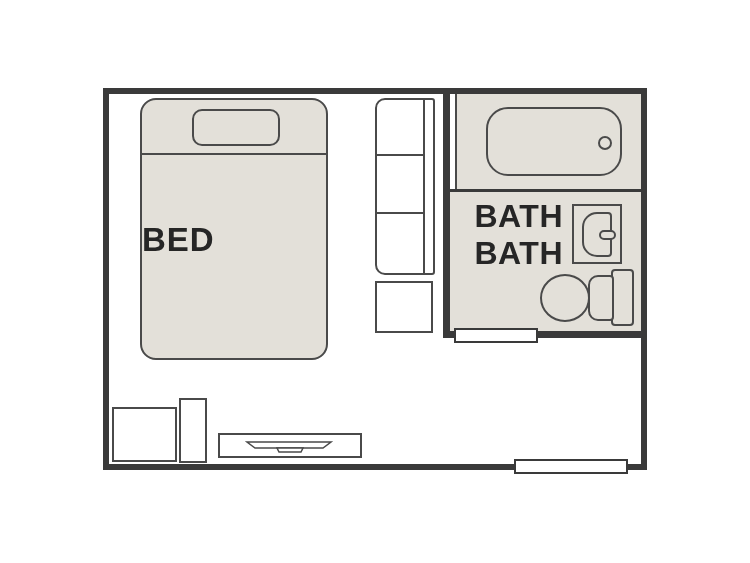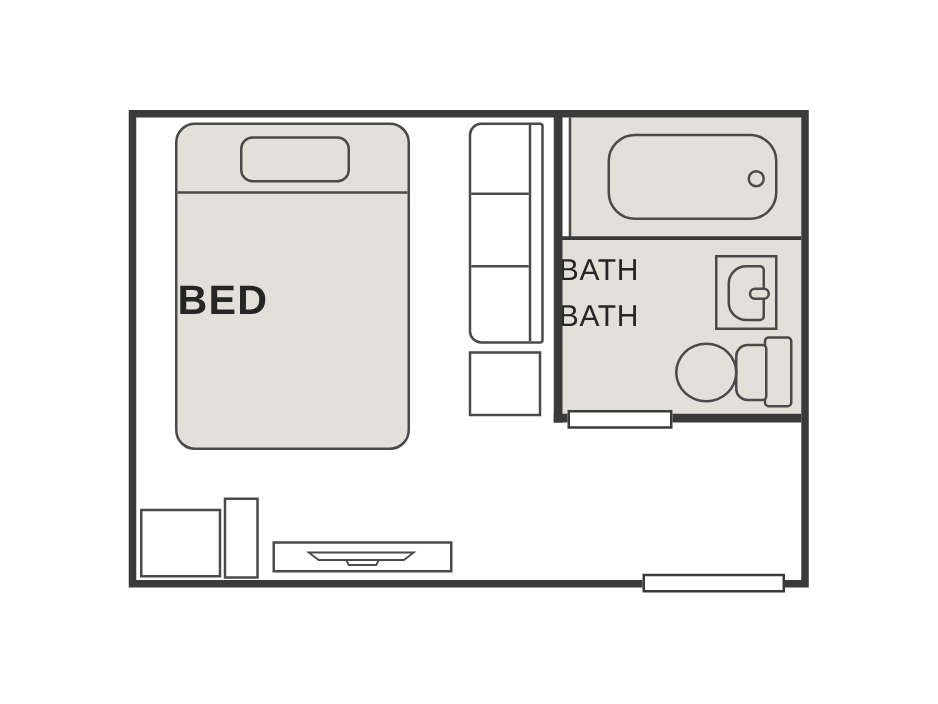--- a/index.html
+++ b/index.html
@@ -48,21 +48,21 @@
   .closet-div1{left:0; top:54px; width:46px; height:2px; background:var(--line);}
   .closet-div2{left:0; top:112px; width:46px; height:2px; background:var(--line);}
   .storage-box{left:375px; top:281px; width:58px; height:52px; border:2px solid var(--line); background:#fff;}
 
   .cabinet-box{left:112px; top:407px; width:65px; height:55px; border:2px solid var(--line); background:#fff;}
   .cabinet-tall{left:179px; top:398px; width:28px; height:65px; border:2px solid var(--line); background:#fff;}
   .tv-stand{left:218px; top:433px; width:144px; height:25px; border:2px solid var(--line); background:#fff;}
   .tv-stand svg{left:0; top:0;}
 
   
-  .bath-label{left:447px; top:198px; width:116px; text-align:left; font-weight:400; font-size:24px; line-height:37px; letter-spacing:0.5px; color:var(--label);}
+  .bath-label{left:447px; top:198px; width:116px; text-align:right; font-weight:700; font-size:32px; line-height:37px; letter-spacing:0.5px; color:var(--label);}
   .bath-label span{position:static; display:block;}
 </style>
 </head>
 <body>
 
 <div class="canvas">
 
   <div class="tub-area"></div>
   <div class="bath-main"></div>
   <div class="separator"></div>

